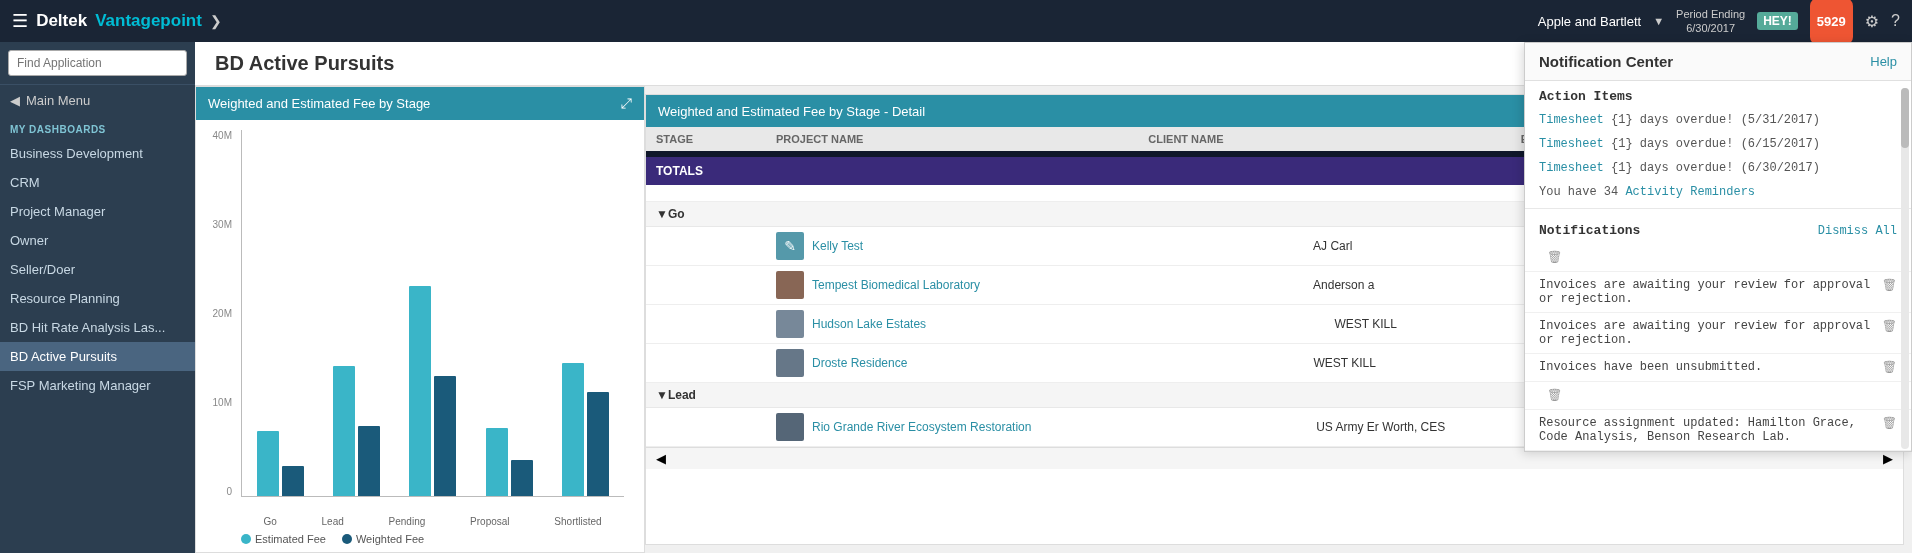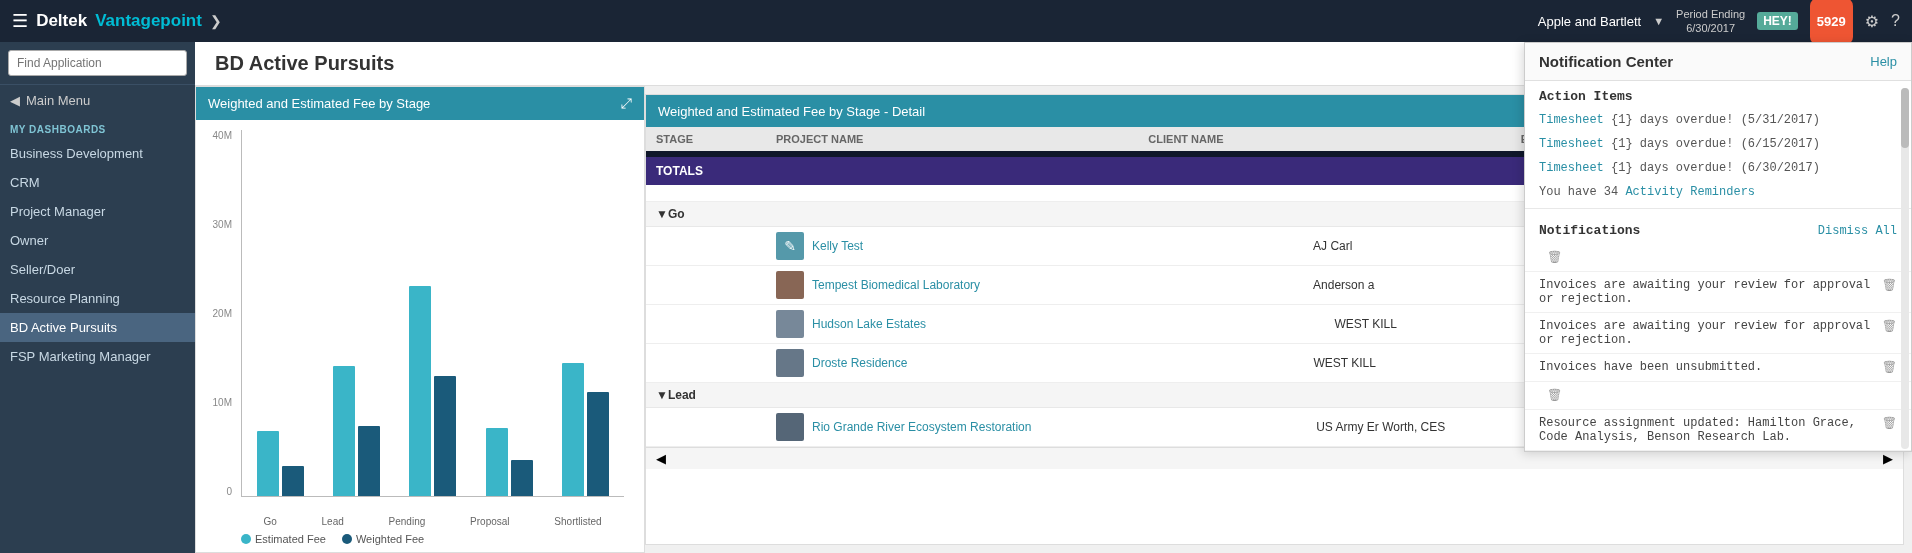--- a/index.html
+++ b/index.html
@@ -297,20 +297,21 @@
         <span>◀</span>
         <span>Main Menu</span>
       </div>
       <div class="my-dashboards-label">MY DASHBOARDS</div>
       <div class="sidebar-item">Business Development</div>
       <div class="sidebar-item">CRM</div>
       <div class="sidebar-item">Project Manager</div>
       <div class="sidebar-item">Owner</div>
       <div class="sidebar-item">Seller/Doer</div>
       <div class="sidebar-item">Resource Planning</div>
+      <div class="sidebar-item">BD Hit Rate Analysis Las...</div>
       <div class="sidebar-item active">BD Active Pursuits</div>
       <div class="sidebar-item">FSP Marketing Manager</div>
     </div>
 
     <div class="main-content">
       <div class="page-header">BD Active Pursuits</div>
 
       <div class="content-area">
 
         <div class="chart-panel">

